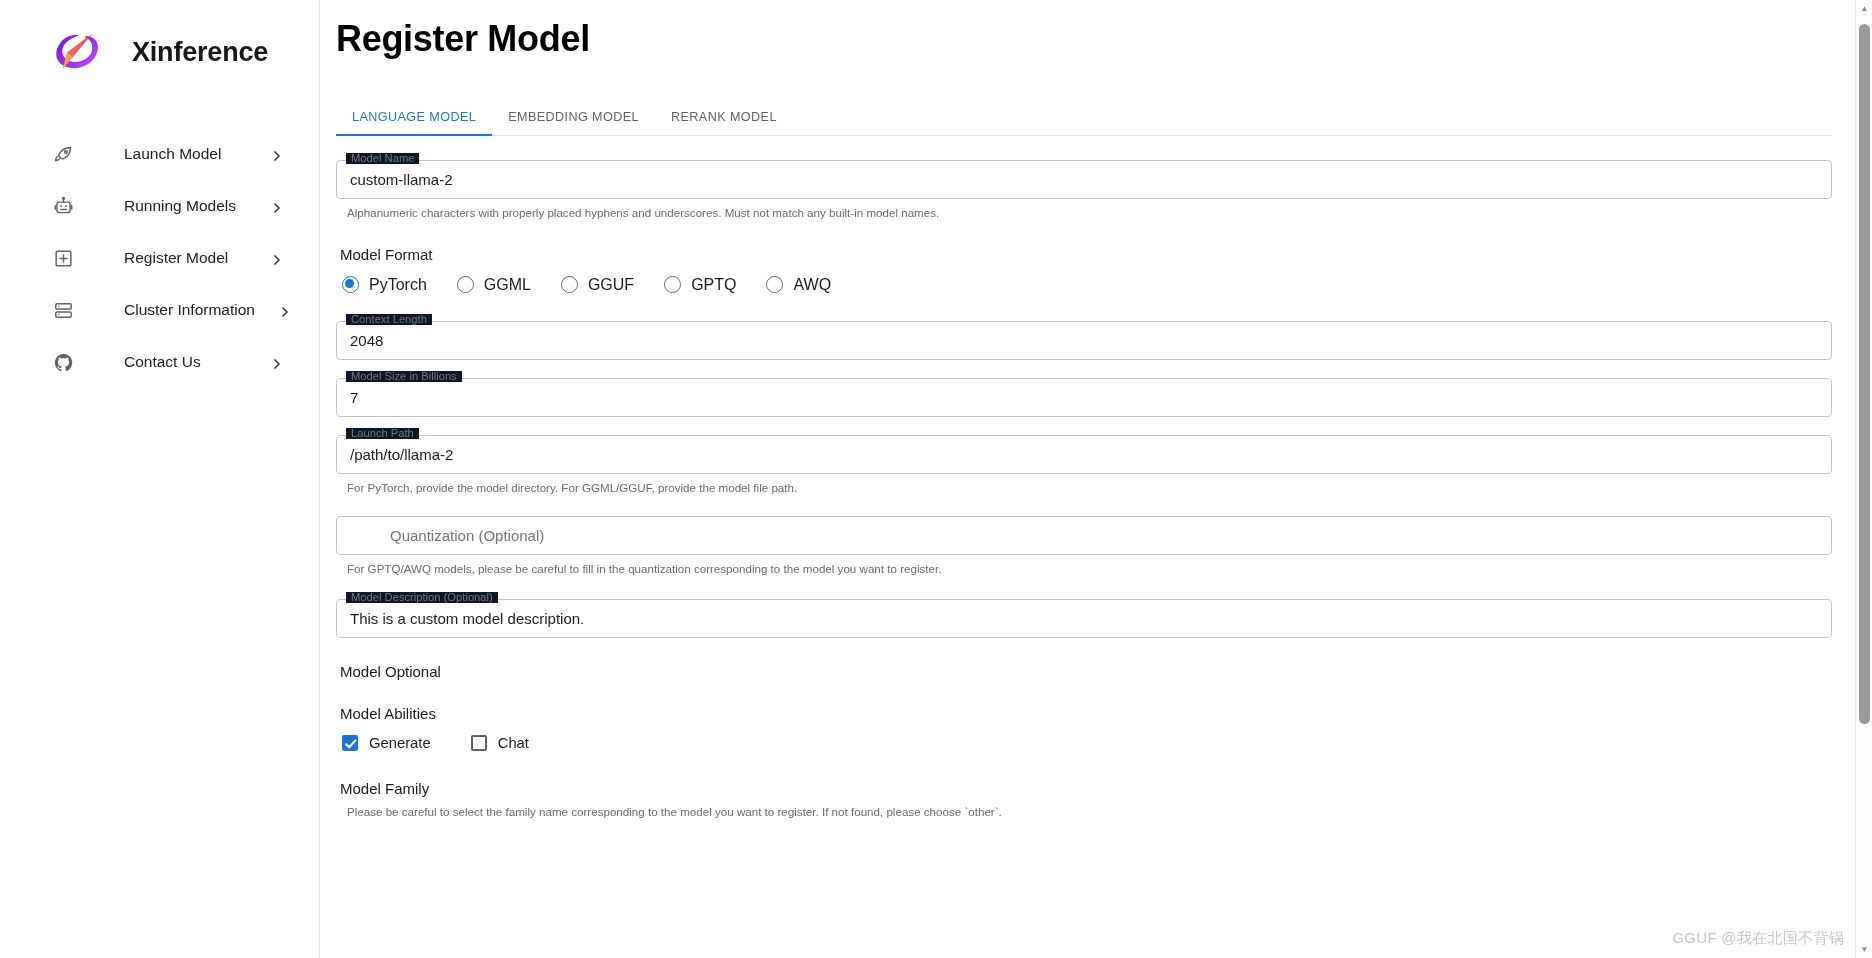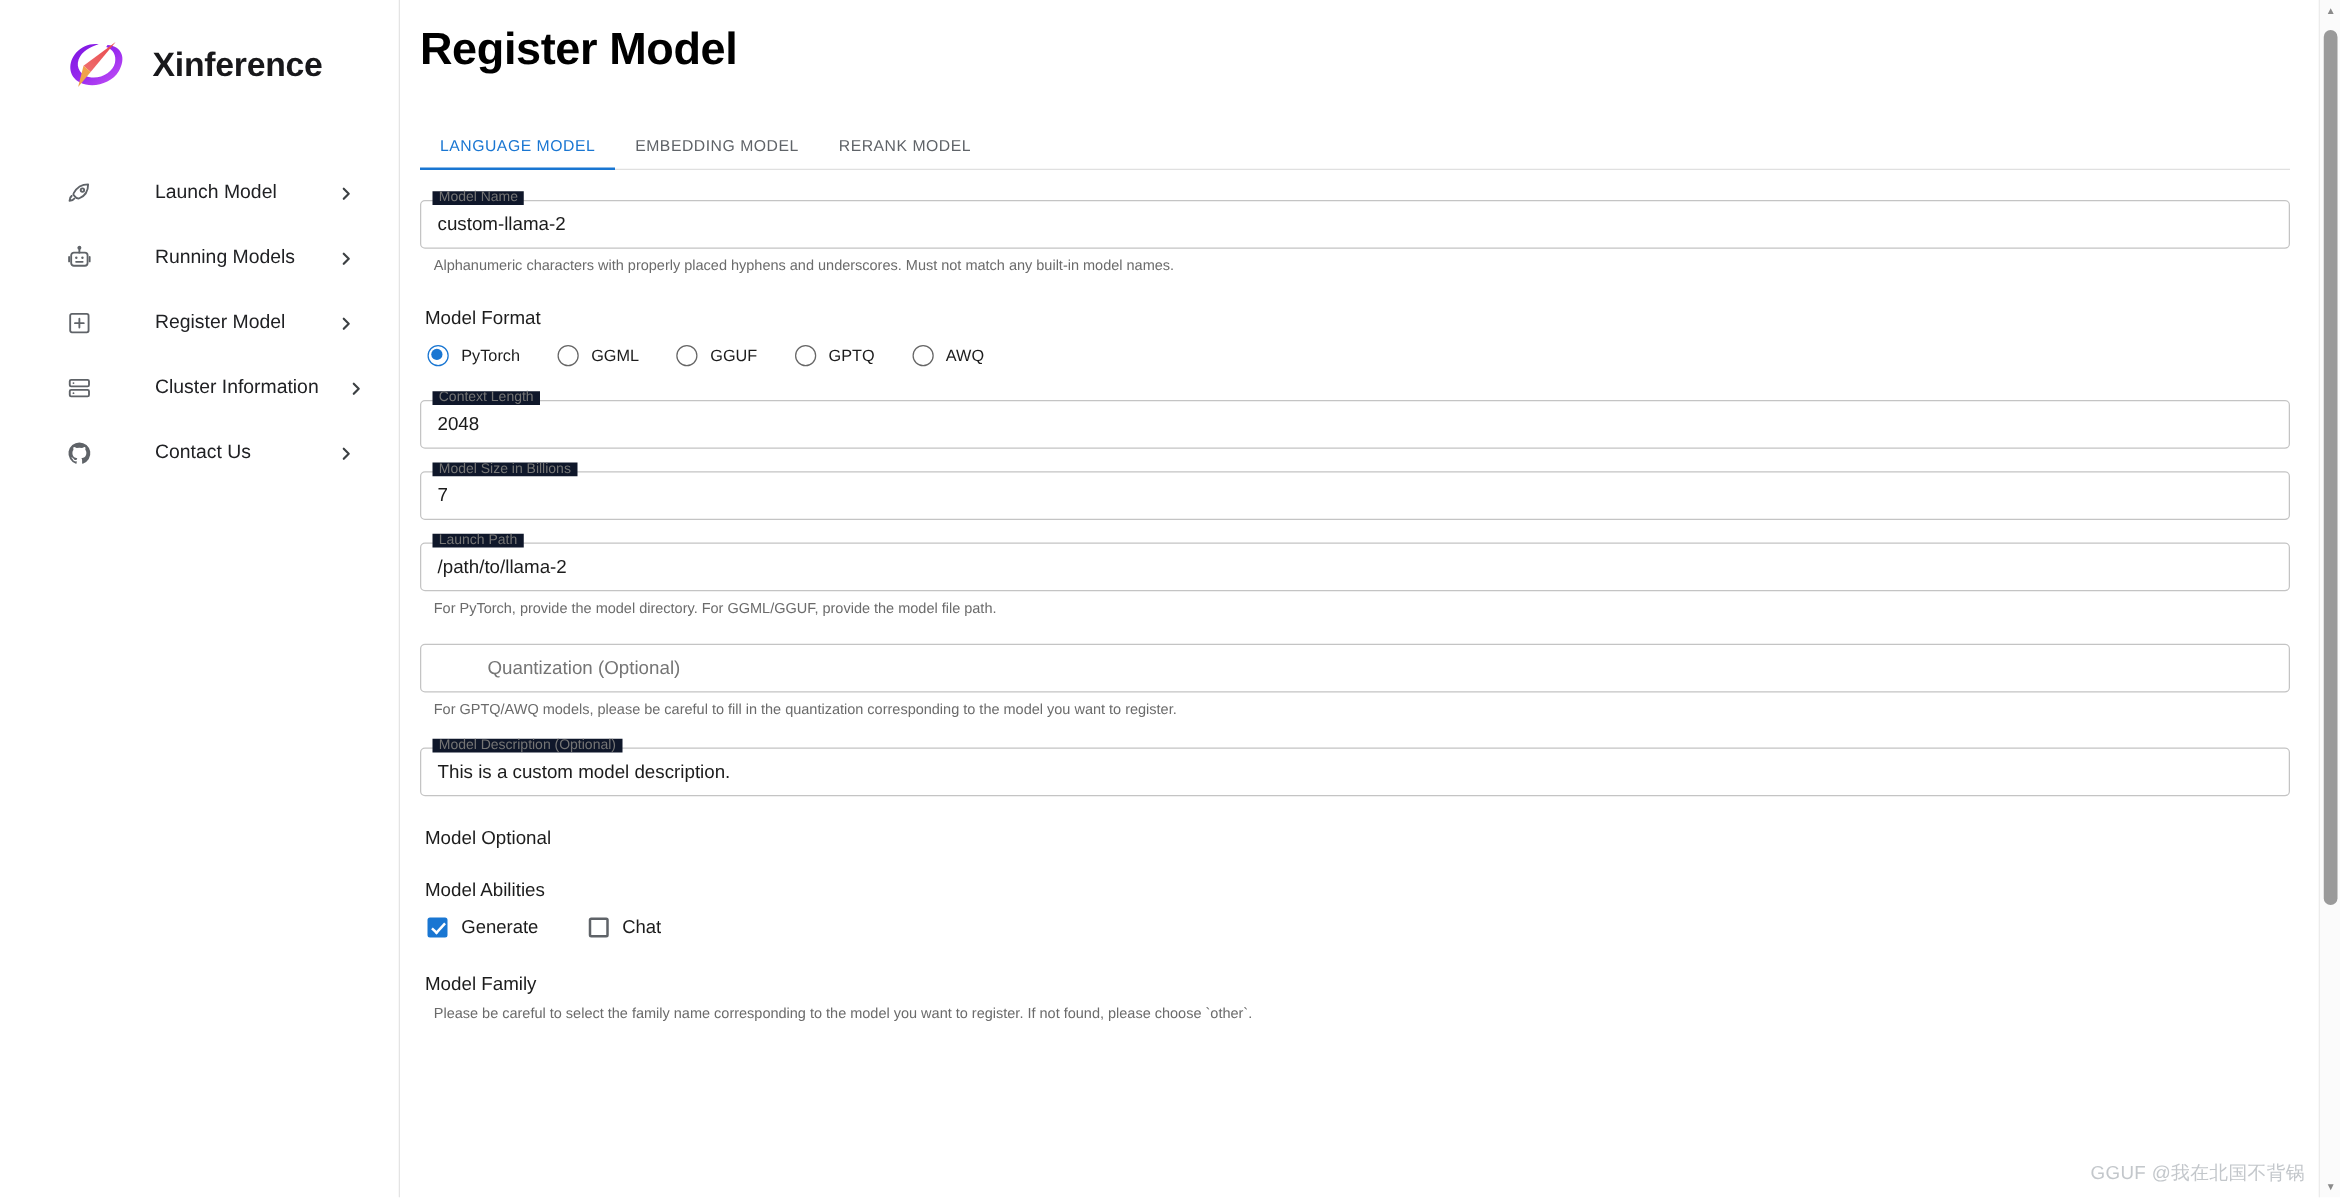--- a/index.html
+++ b/index.html
@@ -18,21 +18,21 @@
     width: 320px;
     min-width: 320px;
     height: 958px;
     background: #ffffff;
     border-right: 1px solid #e4e4e4;
     position: relative;
   }
   .brand {
     display: flex;
     align-items: center;
-    gap: 20px;
+    gap: 30px;
     padding: 28px 0 0 52px;
     text-align: right;
   }
   .brand-logo { width: 50px; height: 48px; flex: 0 0 50px; }
   .brand-name {
     font-size: 27px;
     font-weight: 700;
     color: #18181b;
     letter-spacing: -0.2px;
   }
@@ -178,21 +178,21 @@
   .radio.on { border-color: #1976d2; }
   .radio.on::after {
     content: "";
     position: absolute;
     width: 9px; height: 9px;
     border-radius: 50%;
     background: #1976d2;
     top: 2.2px; left: 2.2px;
   }
   .radio-label {
-    font-size: 13px;
+    font-size: 16px;
     color: #1c1c1c;
     margin-left: 10px;
     white-space: nowrap;
   }
 
   
   .check-row { display: flex; align-items: center; margin: 9px 0 0 0; }
   .check-opt {
     display: flex;
     align-items: center;

